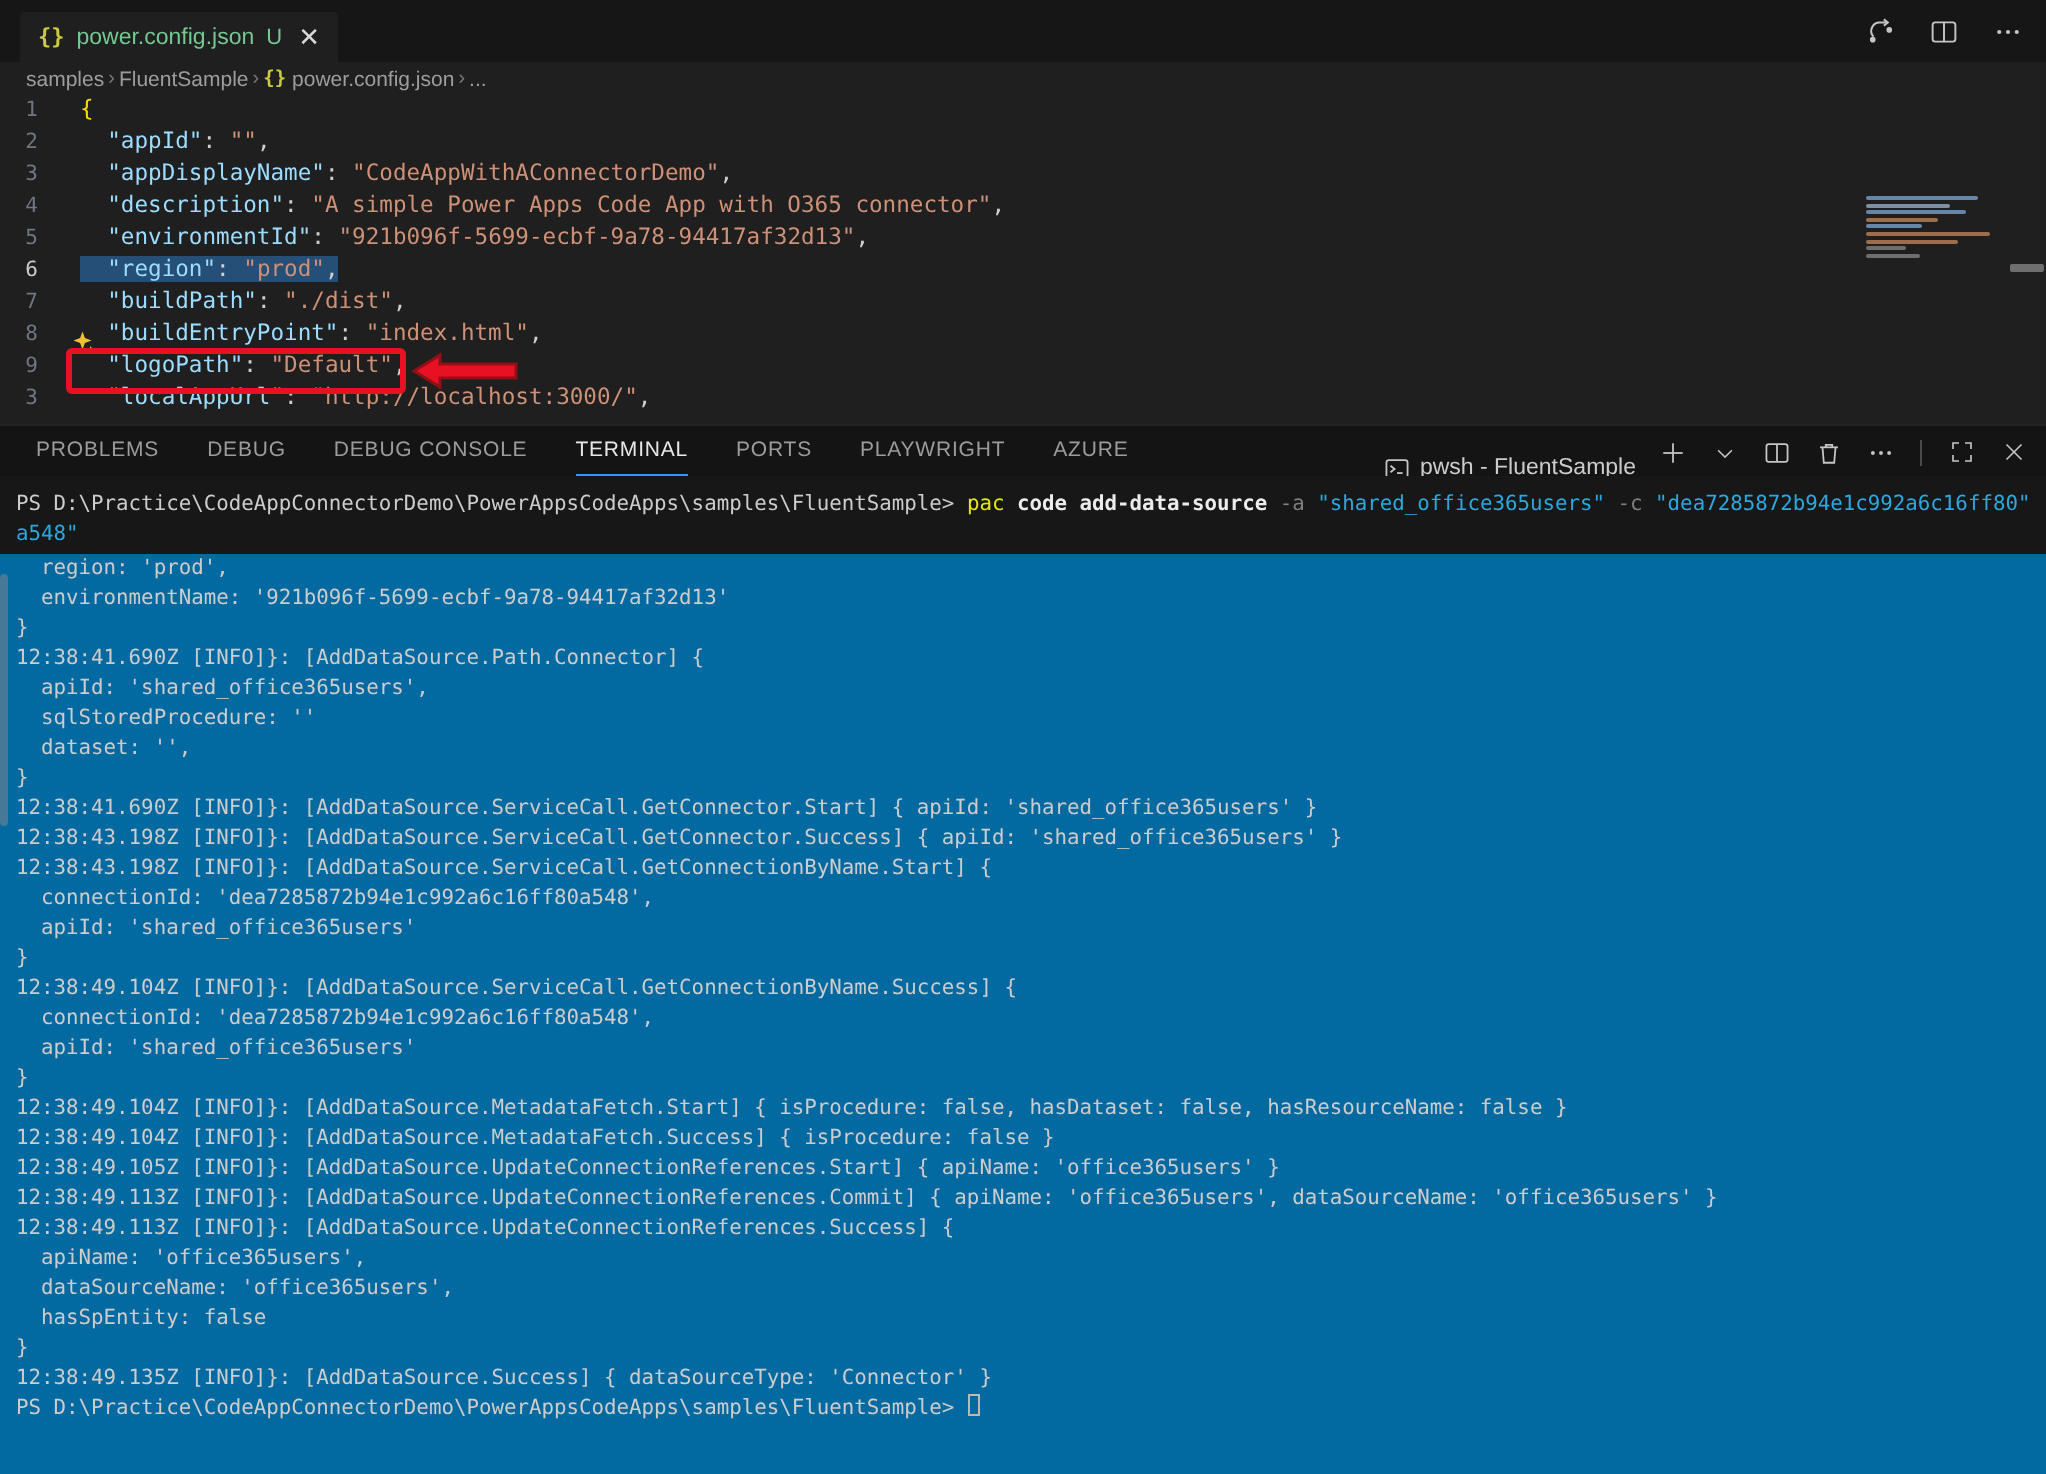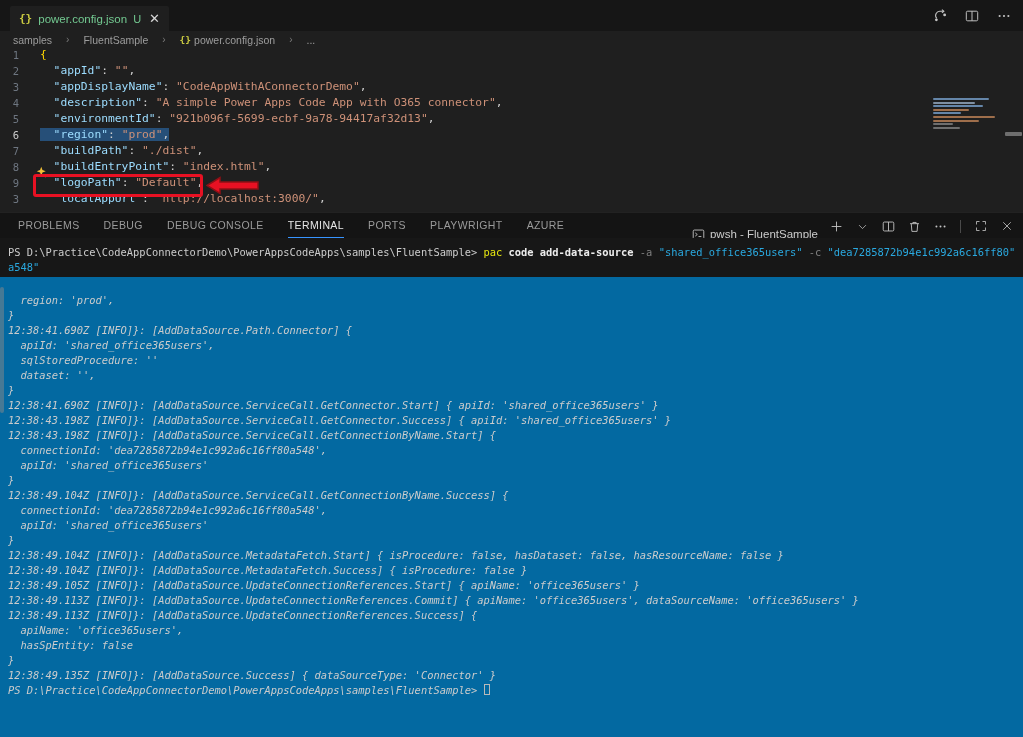--- a/index.html
+++ b/index.html
@@ -17,21 +17,21 @@
   .json-icon { color:#cbcb41; font-family:"DejaVu Sans Mono", monospace; font-size:11px; font-weight:bold; }
   .tab-label { color:#73c991; font-size:11.5px; }
   .git-badge { color:#73c991; font-size:11px; }
   .tab-close { color:#d8d8d8; font-size:13px; margin-left:2px; cursor:pointer; line-height:1; }
   .tab-actions { position:absolute; right:10px; top:0; height:31px; display:flex; align-items:center; gap:14px; }
   .icon-btn { display:flex; align-items:center; justify-content:center; width:18px; height:18px; cursor:pointer; }
   .icon-btn svg { stroke:#c5c5c5; fill:none; stroke-width:1.1; }
   
   .breadcrumb {
     position:absolute; top:31px; left:0; right:0; height:17px; background:#1f1f1f;
-    display:flex; align-items:center; padding-left:13px; gap:14px; font-size:10.5px; color:#9d9d9d;
+    display:flex; align-items:center; padding-left:13px; gap:2px; font-size:10.5px; color:#9d9d9d;
   }
   .bc-item { display:flex; align-items:center; gap:3px; cursor:pointer; }
   .bc-sep { color:#7a7a7a; font-size:10px; }
   .bc-json { color:#cbcb41; font-family:"DejaVu Sans Mono", monospace; font-size:9.5px; font-weight:bold; }
   
   .editor { position:absolute; top:48px; left:0; right:0; height:164px; background:#1f1f1f; overflow:hidden; }
   .eline { position:absolute; left:0; right:0; height:16px; line-height:16px;
            font-family:"DejaVu Sans Mono", monospace; font-size:11.3px; white-space:pre; }
   .ln { position:absolute; left:0; width:19px; text-align:right; color:#6e7681; font-size:10.5px; }
   .ln.active { color:#cccccc; }
@@ -61,21 +61,21 @@
   .ptab.active { color:#e7e7e7; border-bottom-color:#3794ff; }
   .panel-actions { position:absolute; right:8px; top:0; height:26px; display:flex; align-items:center; gap:10px; }
   .term-label { color:#cccccc; font-size:11.5px; display:flex; align-items:flex-start; gap:5px;margin-top:16px; }
   .panel-actions .icon-btn { width:16px; height:16px; }
   .vsep { width:1px; height:13px; background:#4a4a4a; margin:0 2px; }
   
   .terminal { position:absolute; top:238px; left:0; right:0; bottom:0; background:#0369a1;
               font-family:"DejaVu Sans Mono", monospace; font-size:10.4px; color:#cccccc; }
   .tline { height:15px; line-height:15px; white-space:pre; padding-left:8px; }
   .cmdblock { padding-top:7px; padding-bottom:2px; background:#171717; }
-  .outblock { margin-top:16px;font-style:italic; }
+  .outblock { margin-top:0; }
   .c-w  { color:#cccccc; }
   .c-wb { color:#ececec; font-weight:bold; }
   .c-y  { color:#e5e510; }
   .c-g  { color:#7f7f7f; }
   .c-b  { color:#2aa9e0; }
   .cursor { display:inline-block; width:6px; height:11px; border:1px solid #b9b9b9; vertical-align:-1px; margin-left:1px; }
   .left-scroll { position:absolute; left:0; top:49px; width:4px; height:126px; background:#8a8a8a; opacity:.5; border-radius:2px; }
 </style>
 </head>
 <body>
@@ -239,20 +239,21 @@
     </div>
   </div>
 
   <div class="terminal">
     <div class="cmdblock" id="terminal-command">
         <div class="tline"><span class="c-w">PS D:\Practice\CodeAppConnectorDemo\PowerAppsCodeApps\samples\FluentSample&gt; </span><span class="c-y">pac </span><span class="c-wb">code add-data-source </span><span class="c-g">-a </span><span class="c-b">"shared_office365users" </span><span class="c-g">-c </span><span class="c-b">"dea7285872b94e1c992a6c16ff80"</span></div>
         <div class="tline"><span class="c-b">a548"</span></div>
       </div>
     <div class="outblock" id="terminal-output">
         <div class="tline">  region: 'prod',</div>
+        <div class="tline">  environmentName: '921b096f-5699-ecbf-9a78-94417af32d13'</div>
         <div class="tline">}</div>
         <div class="tline">12:38:41.690Z [INFO]}: [AddDataSource.Path.Connector] {</div>
         <div class="tline">  apiId: 'shared_office365users',</div>
         <div class="tline">  sqlStoredProcedure: ''</div>
         <div class="tline">  dataset: '',</div>
         <div class="tline">}</div>
         <div class="tline">12:38:41.690Z [INFO]}: [AddDataSource.ServiceCall.GetConnector.Start] { apiId: 'shared_office365users' }</div>
         <div class="tline">12:38:43.198Z [INFO]}: [AddDataSource.ServiceCall.GetConnector.Success] { apiId: 'shared_office365users' }</div>
         <div class="tline">12:38:43.198Z [INFO]}: [AddDataSource.ServiceCall.GetConnectionByName.Start] {</div>
         <div class="tline">  connectionId: 'dea7285872b94e1c992a6c16ff80a548',</div>
@@ -261,20 +262,21 @@
         <div class="tline">12:38:49.104Z [INFO]}: [AddDataSource.ServiceCall.GetConnectionByName.Success] {</div>
         <div class="tline">  connectionId: 'dea7285872b94e1c992a6c16ff80a548',</div>
         <div class="tline">  apiId: 'shared_office365users'</div>
         <div class="tline">}</div>
         <div class="tline">12:38:49.104Z [INFO]}: [AddDataSource.MetadataFetch.Start] { isProcedure: false, hasDataset: false, hasResourceName: false }</div>
         <div class="tline">12:38:49.104Z [INFO]}: [AddDataSource.MetadataFetch.Success] { isProcedure: false }</div>
         <div class="tline">12:38:49.105Z [INFO]}: [AddDataSource.UpdateConnectionReferences.Start] { apiName: 'office365users' }</div>
         <div class="tline">12:38:49.113Z [INFO]}: [AddDataSource.UpdateConnectionReferences.Commit] { apiName: 'office365users', dataSourceName: 'office365users' }</div>
         <div class="tline">12:38:49.113Z [INFO]}: [AddDataSource.UpdateConnectionReferences.Success] {</div>
         <div class="tline">  apiName: 'office365users',</div>
+        <div class="tline">  dataSourceName: 'office365users',</div>
         <div class="tline">  hasSpEntity: false</div>
         <div class="tline">}</div>
         <div class="tline">12:38:49.135Z [INFO]}: [AddDataSource.Success] { dataSourceType: 'Connector' }</div>
         <div class="tline"><span class="c-w">PS D:\Practice\CodeAppConnectorDemo\PowerAppsCodeApps\samples\FluentSample&gt; </span><span class="cursor"></span></div>
       </div>
     <div class="left-scroll"></div>
 
   </div>
 
 </div>

